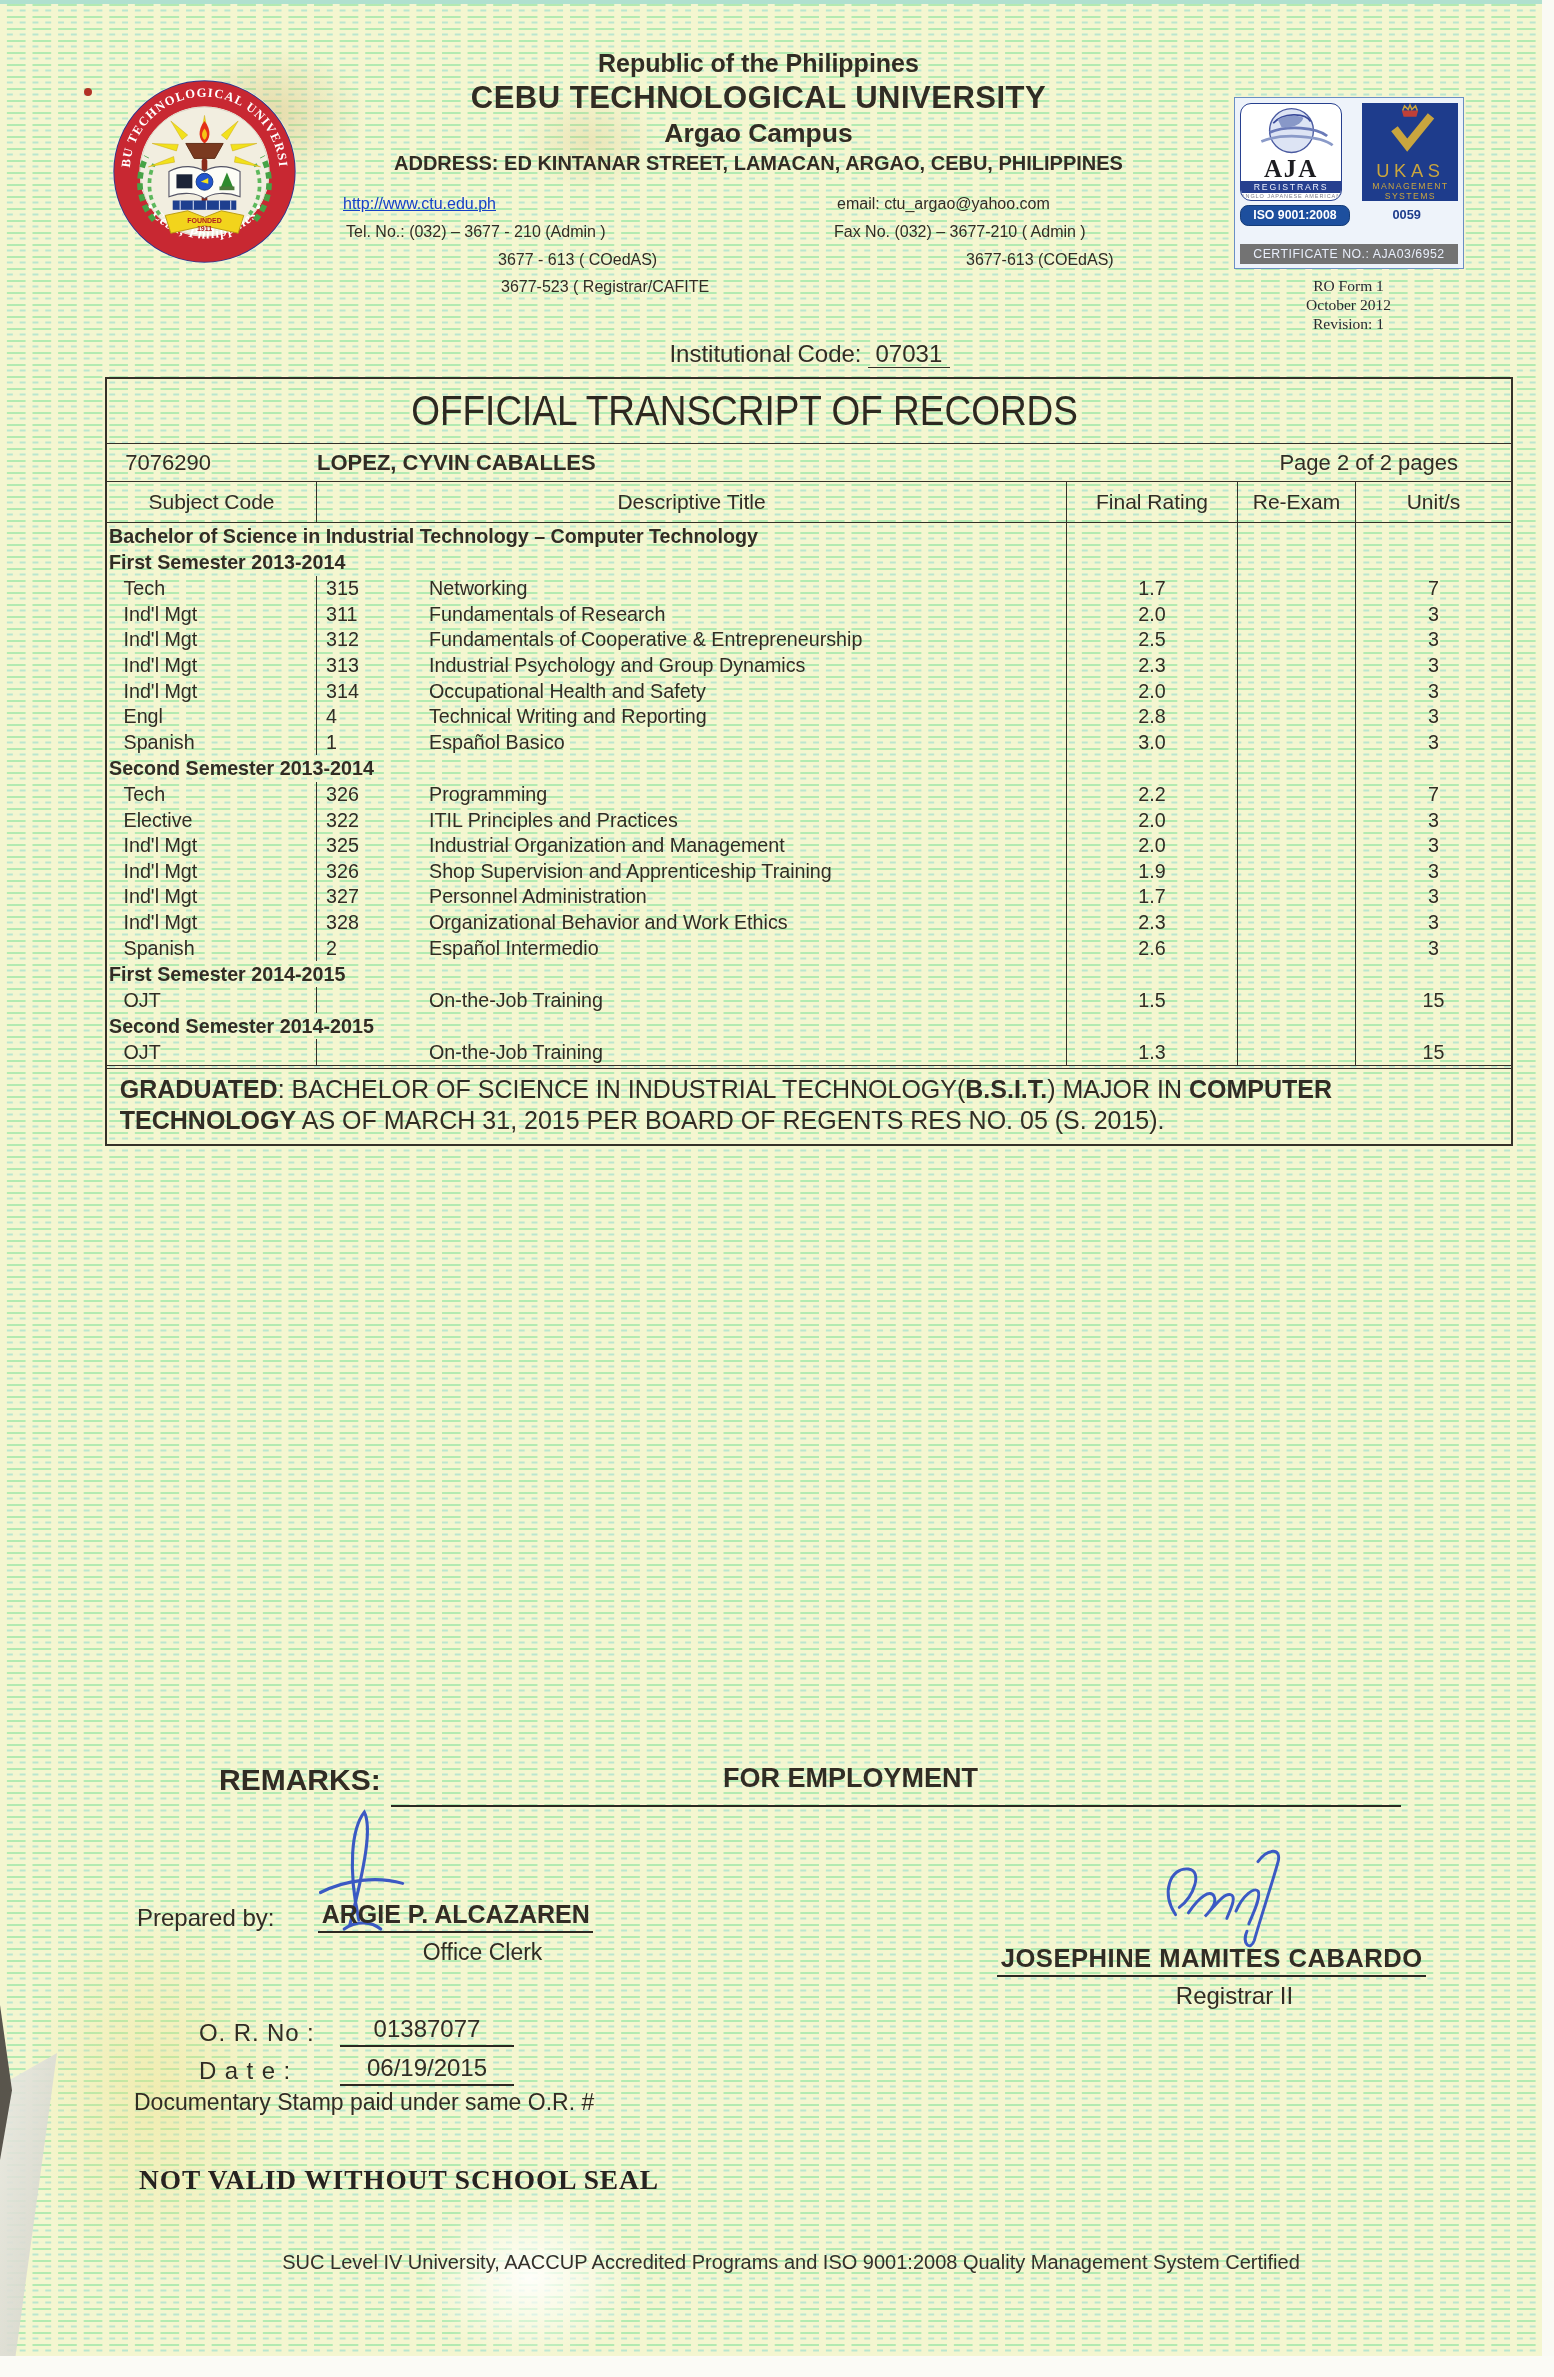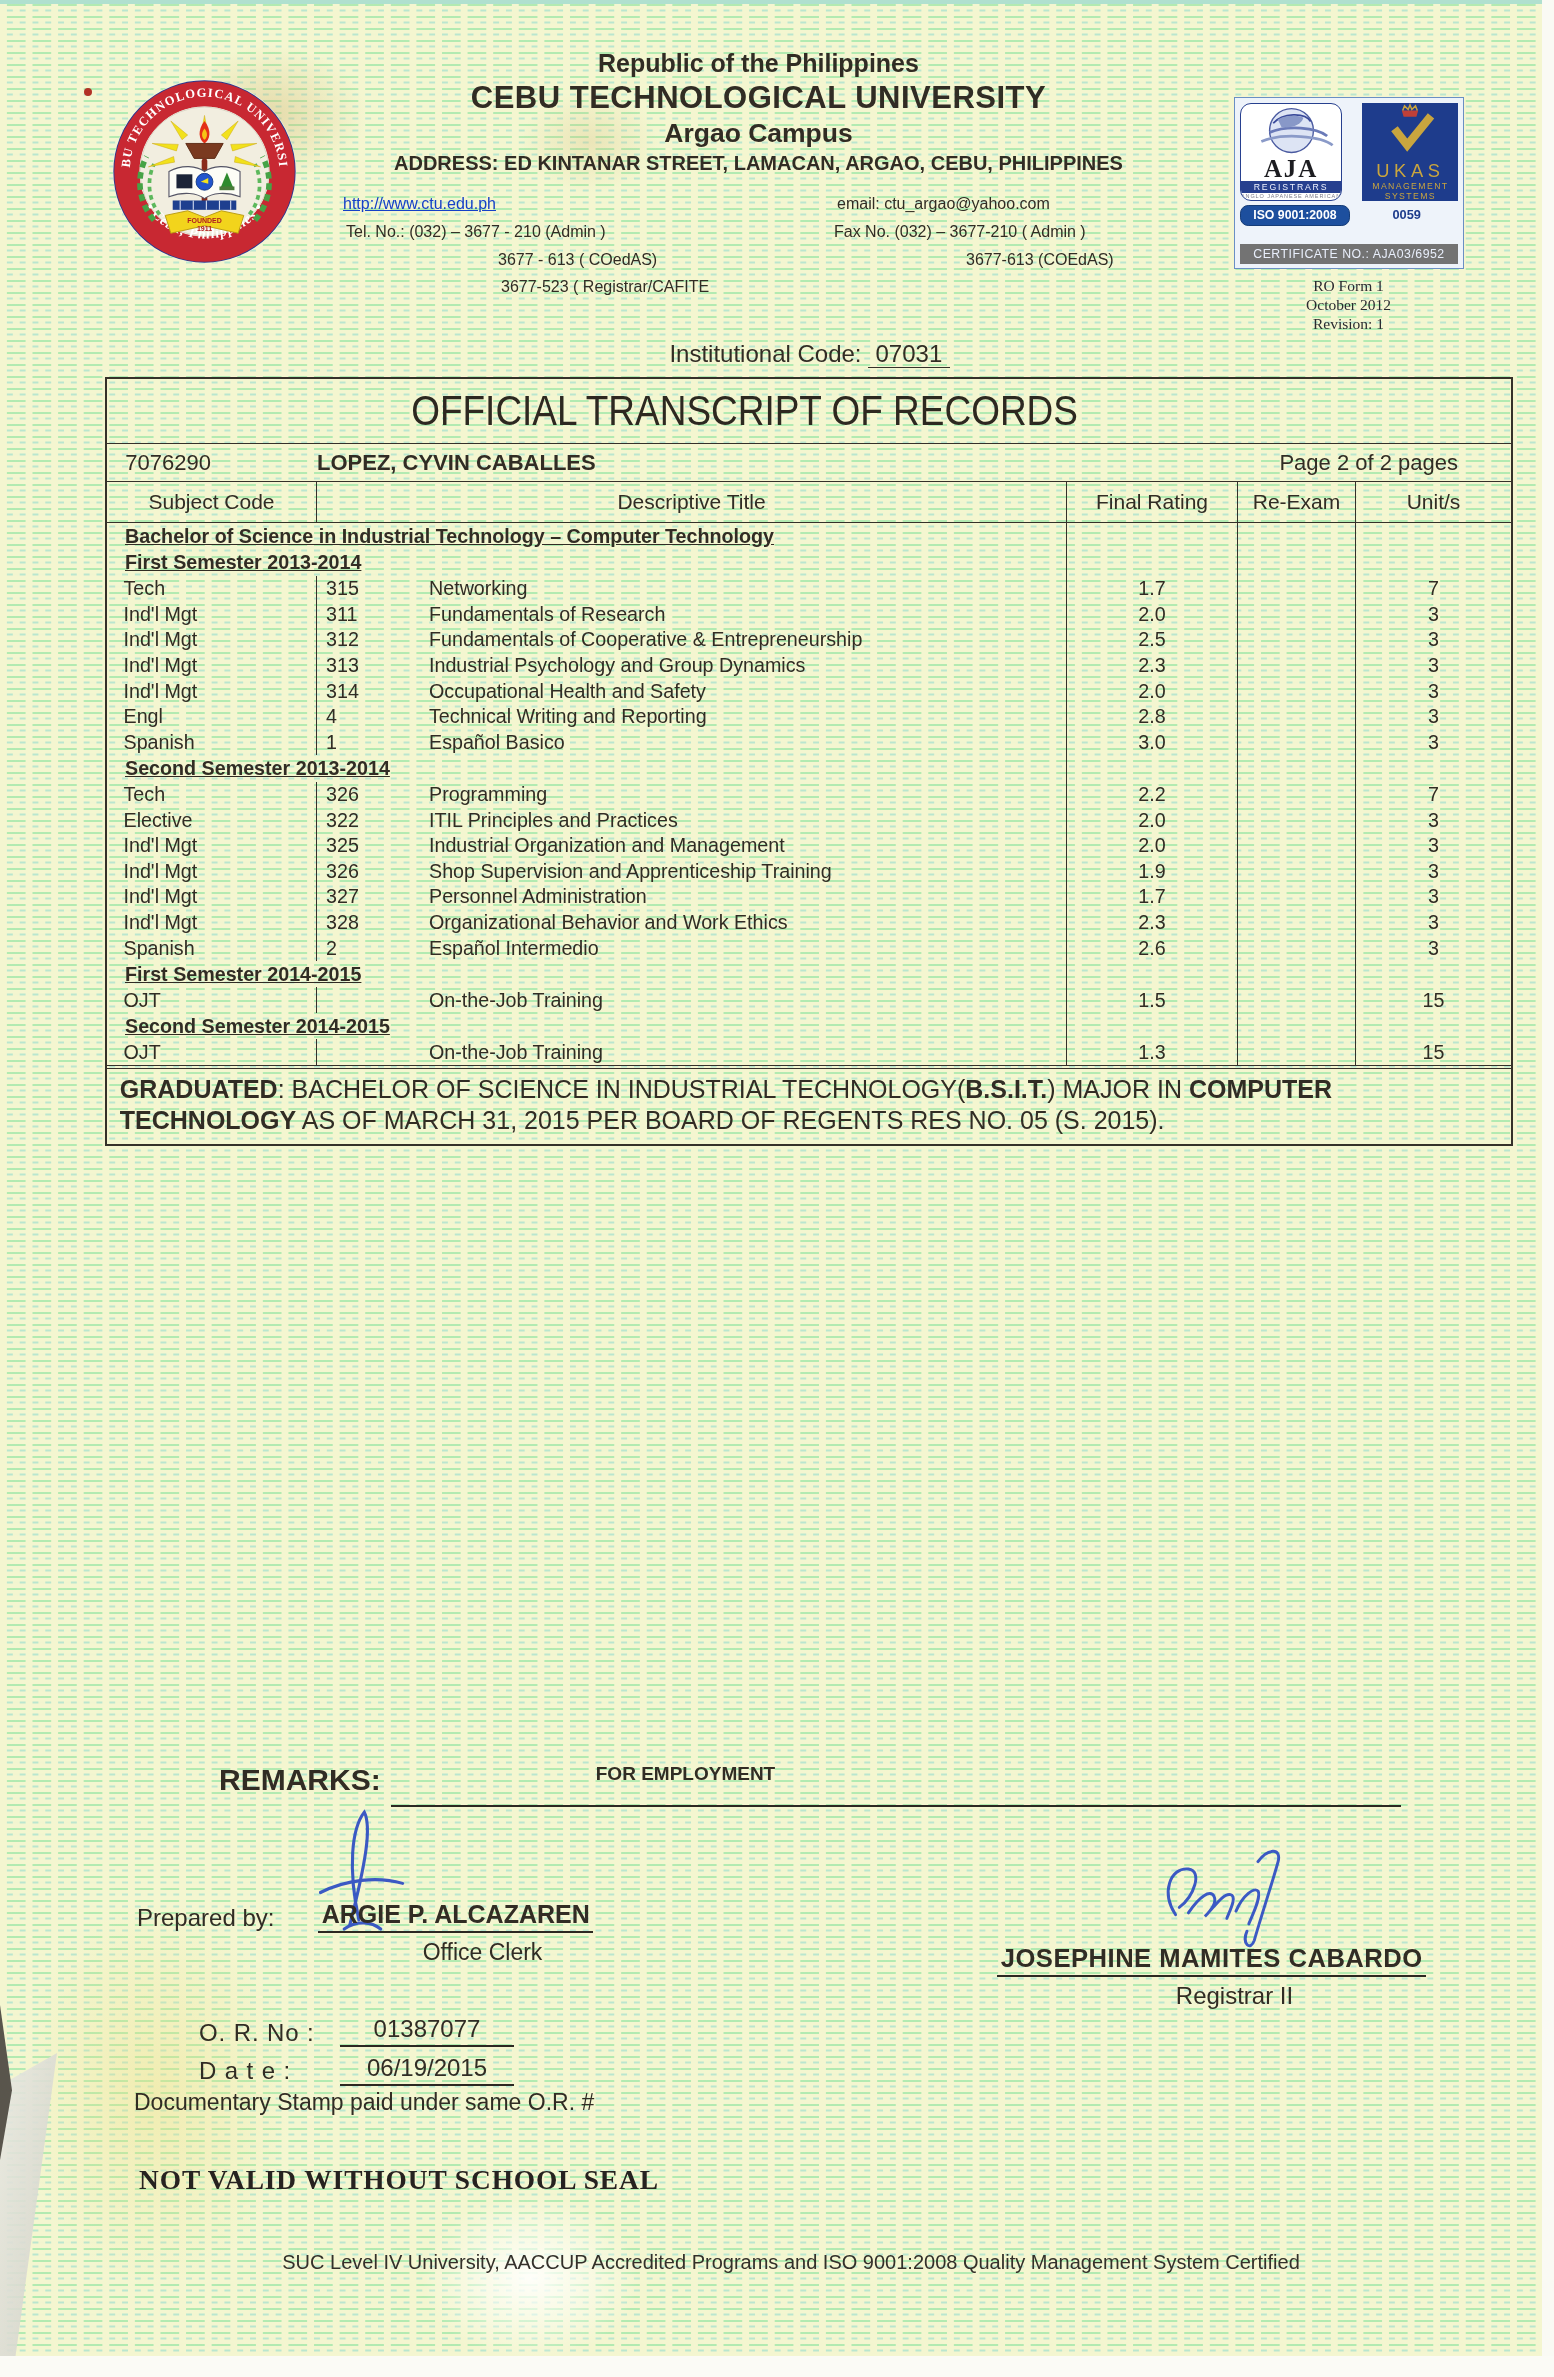--- a/index.html
+++ b/index.html
@@ -64,25 +64,25 @@
   .trow{display:flex; align-items:center; font-size:19.7px;}
   .c-left{width:959px; box-sizing:border-box; display:flex; height:100%; align-items:center;}
   .c-rate{width:171px; box-sizing:border-box; border-left:1.8px solid #35312a; text-align:center; height:100%; display:flex; align-items:center; justify-content:center;}
   .c-re{width:118px; box-sizing:border-box; border-left:1.8px solid #35312a; height:100%;}
   .c-units{flex:1; box-sizing:border-box; border-left:1.8px solid #35312a; text-align:center; height:100%; display:flex; align-items:center; justify-content:center;}
   .r-prog,.r-sem{height:26.5px; font-weight:bold;}
   .r-course{height:25.6px;}
   .c-code{width:210px; box-sizing:border-box; border-right:1.8px solid #35312a; padding-left:16.5px; height:100%; display:flex; align-items:center;}
   .c-num{width:112px; box-sizing:border-box; padding-left:9.1px;}
   .c-title{flex:1;}
-  .span-left{padding-left:18px;text-decoration:underline;}
+  .span-left{padding-left:2px;}
   .row-grad{border-top:4.6px double #35312a; padding:4.6px 12.8px 8.2px 12.8px; font-size:25px; line-height:31px;}
   
   .remarks-label{position:absolute; left:219px; top:1763px; font-size:30px; font-weight:bold;}
-  .remarks-value{position:absolute; left:393px; top:1763px; width:585px; text-align:center; font-size:19px; font-weight:bold;}
+  .remarks-value{position:absolute; left:393px; top:1763px; width:585px; text-align:right; font-size:27px; font-weight:bold;}
   .remarks-line{position:absolute; left:391px; top:1805px; width:1010px; height:0; border-top:2.3px solid #2c2822;}
   .prepared-label{position:absolute; left:137px; top:1904px; font-size:24px;}
   .prep-name{position:absolute; left:318px; top:1900px; font-size:25px; font-weight:bold; border-bottom:2.7px solid #2c2822; padding:0 3.7px 1.8px 3.7px;}
   .prep-title{position:absolute; left:318px; top:1939px; width:329px; text-align:center; font-size:23px;}
   .reg-name{position:absolute; left:997px; top:1944px; font-size:25.6px; font-weight:bold; border-bottom:2.7px solid #2c2822; padding:0 3.7px 1.8px 3.7px; letter-spacing:0.5px;}
   .reg-title{position:absolute; left:997px; top:1982px; width:475px; text-align:center; font-size:24px;}
   .orlab{position:absolute; font-size:24px; letter-spacing:0.9px;}
   .orval{position:absolute; font-size:24px; text-align:center; width:174px; border-bottom:2.3px solid #2c2822; padding-bottom:1.8px;}
   .docstamp{position:absolute; left:134px; top:2089px; font-size:23px;}
   .notvalid{position:absolute; left:139px; top:2165px; font-family:"Liberation Serif", serif; font-size:27.4px; font-weight:bold; letter-spacing:0.9px; color:#262220;}

